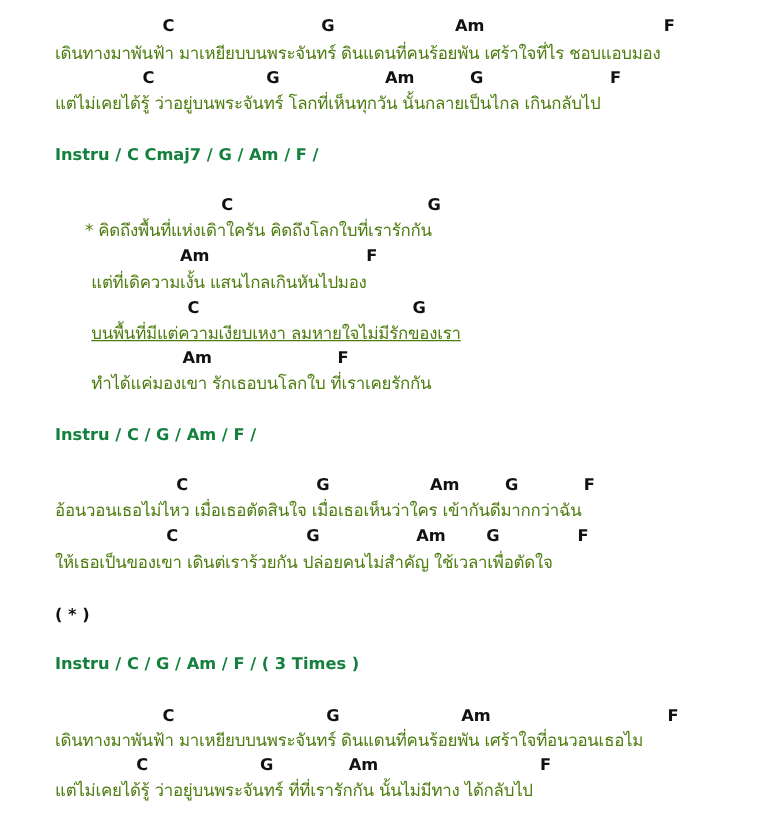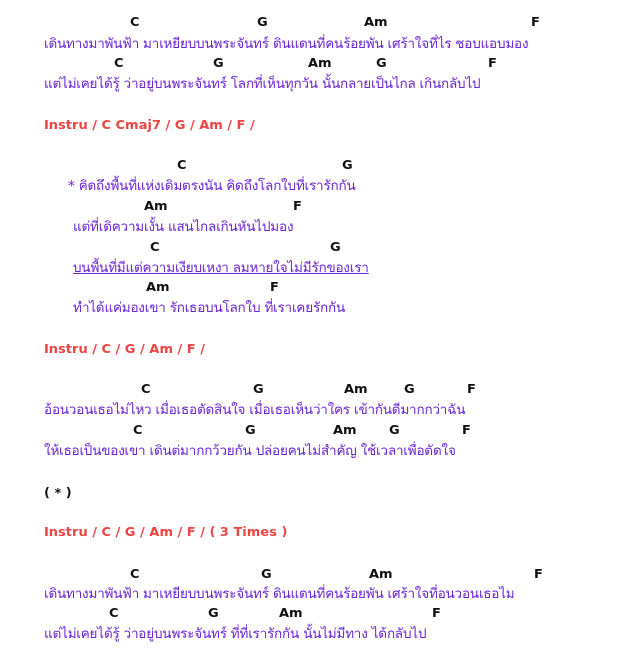--- a/index.html
+++ b/index.html
@@ -22,28 +22,28 @@
     .chord {
       position: absolute;
       font-weight: bold;
       font-size: 13px;
       line-height: 16px;
       color: #111111;
     }
     .lyric {
       font-size: 13.5px;
       line-height: 18px;
-      color: #6d28d9;
+      color: #4d7c0f;
       letter-spacing: -0.2px;
     }
     .instru {
       font-weight: bold;
       font-size: 13px;
       line-height: 16px;
-      color: #ef4444;
+      color: #15803d;
     }
     .marker {
       font-weight: bold;
       font-size: 13px;
       line-height: 16px;
     }
   </style>
 </head>
 <body>
 
@@ -63,21 +63,21 @@
   <span class="chord" style="left:488px">F</span>
 </div>
 <div class="line lyric" style="top:74px; left:44px;">แต่ไม่เคยได้รู้ ว่าอยู่บนพระจันทร์ โลกที่เห็นทุกวัน นั้นกลายเป็นไกล เกินกลับไป</div>
 
 <div class="line instru" style="top:117px; left:44px;">Instru   / C Cmaj7 / G / Am / F /</div>
 
 <div class="line" style="top:157px; left:0; width:620px; height:16px;">
   <span class="chord" style="left:177px">C</span>
   <span class="chord" style="left:342px">G</span>
 </div>
-<div class="line lyric" style="top:176px; left:68px;">* คิดถึงพื้นที่แห่งเดิมตรงนัน  คิดถึงโลกใบที่เรารักกัน</div>
+<div class="line lyric" style="top:176px; left:68px;">* คิดถึงพื้นที่แห่งเดิาใครัน  คิดถึงโลกใบที่เรารักกัน</div>
 
 <div class="line" style="top:198px; left:0; width:620px; height:16px;">
   <span class="chord" style="left:144px">Am</span>
   <span class="chord" style="left:293px">F</span>
 </div>
 <div class="line lyric" style="top:217px; left:73px;">แต่ที่เดิความเงั้น แสนไกลเกินหันไปมอง</div>
 
 <div class="line" style="top:239px; left:0; width:620px; height:16px;">
   <span class="chord" style="left:150px">C</span>
   <span class="chord" style="left:330px">G</span>
@@ -101,21 +101,21 @@
 </div>
 <div class="line lyric" style="top:400px; left:44px;">อ้อนวอนเธอไม่ไหว เมื่อเธอตัดสินใจ  เมื่อเธอเห็นว่าใคร เข้ากันดีมากกว่าฉัน</div>
 
 <div class="line" style="top:422px; left:0; width:620px; height:16px;">
   <span class="chord" style="left:133px">C</span>
   <span class="chord" style="left:245px">G</span>
   <span class="chord" style="left:333px">Am</span>
   <span class="chord" style="left:389px">G</span>
   <span class="chord" style="left:462px">F</span>
 </div>
-<div class="line lyric" style="top:441px; left:44px;">ให้เธอเป็นของเขา เดินต่มากกว้วยกัน  ปล่อยคนไม่สำคัญ ใช้เวลาเพื่อตัดใจ</div>
+<div class="line lyric" style="top:441px; left:44px;">ให้เธอเป็นของเขา เดินต่เราร้วยกัน  ปล่อยคนไม่สำคัญ ใช้เวลาเพื่อตัดใจ</div>
 
 <div class="line marker" style="top:485px; left:44px;">( * )</div>
 
 <div class="line instru" style="top:524px; left:44px;">Instru  / C / G / Am / F / ( 3 Times )</div>
 
 <div class="line" style="top:566px; left:0; width:620px; height:16px;">
   <span class="chord" style="left:130px">C</span>
   <span class="chord" style="left:261px">G</span>
   <span class="chord" style="left:369px">Am</span>
   <span class="chord" style="left:534px">F</span>

